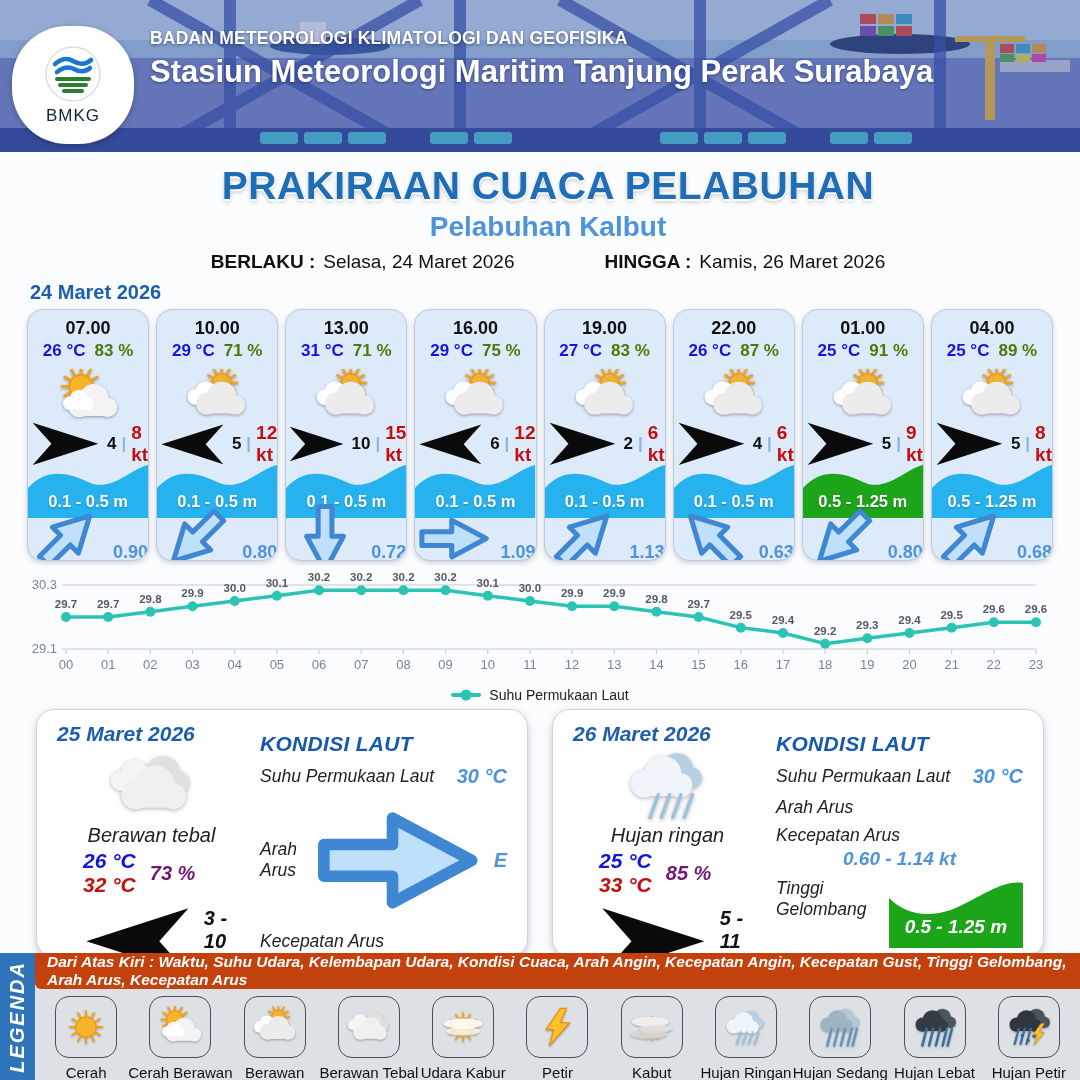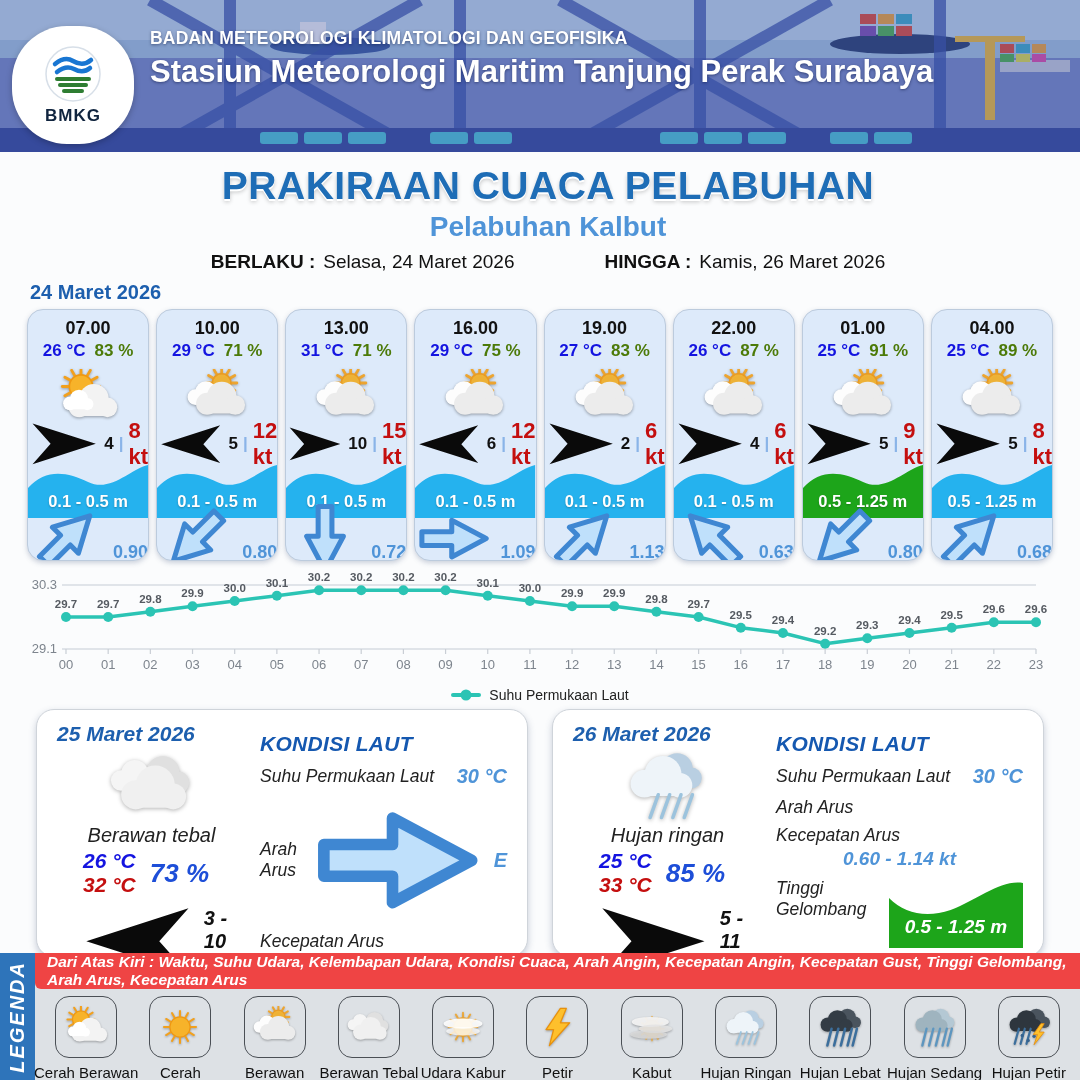--- a/index.html
+++ b/index.html
@@ -5,21 +5,21 @@
   * { margin:0; padding:0; box-sizing:border-box; }
   html,body { width:1080px; height:1080px; }
   body { font-family:"Liberation Sans", sans-serif; background:#fbfcfd; overflow:hidden; }
   .page { position:relative; width:1080px; height:1080px; background:#fbfcfd; }
 
   
   .header { position:relative; height:152px; overflow:hidden; background:linear-gradient(180deg,#9db4da 0%,#7d8fc8 30%,#5f70b4 100%); }
   .header-art { position:absolute; inset:0; }
   .header-tint { position:absolute; inset:0; background:rgba(62,76,160,.30); }
   .logo-blob { position:absolute; left:12px; top:26px; width:122px; height:118px; background:#fff; border-radius:55px; display:flex; flex-direction:column; align-items:center; justify-content:center; gap:2px; box-shadow:0 2px 6px rgba(0,0,0,.25); }
-  .logo-text { font-size:17px; font-weight:bold; color:#10243e; letter-spacing:1px; }
+  .logo-text { font-size:17px; font-weight:normal; color:#10243e; letter-spacing:1px; }
   .header-text { position:absolute; left:150px; top:28px; right:10px; color:#fff; text-shadow:0 1px 3px rgba(10,20,60,.5); }
   .h-line1 { font-size:17.5px; font-weight:bold; letter-spacing:.2px; }
   .h-line2 { font-size:31px; font-weight:bold; margin-top:5px; }
   .h-line3 { font-size:18.5px; margin-top:8px; font-weight:400; }
 
   
   .title-block { text-align:center; padding-top:12px;margin-left:16px; }
   .main-title { font-size:39px; font-weight:800; color:#1e6db6; letter-spacing:.5px; text-shadow:0 2px 0 #fff,0 3px 4px rgba(0,0,0,.22); }
   .sub-title { font-size:28px; font-weight:bold; color:#4f94d8; margin-top:3px; }
   .validity { margin-top:8px; font-size:19px; color:#111; display:flex; justify-content:center; gap:90px; }
@@ -32,21 +32,21 @@
   .h-time { margin-top:8px; font-size:18px; font-weight:bold; color:#111; }
   .h-row { display:flex; gap:9px; margin-top:2px; align-items:baseline; }
   .h-temp { font-size:17px; font-weight:bold; color:#1414e0; }
   .h-rh { font-size:17px; font-weight:bold; color:#4c7a08; }
   .h-icon { height:64px; margin-top:4px; display:flex; align-items:center; }
   .h-icon svg { width:78px; height:56px; filter:drop-shadow(0 1px 1.5px rgba(0,0,0,.35)); }
   .h-wind { display:flex; align-items:center; gap:4px; margin-top:2px; height:26px; }
   .h-wind-arrow svg { width:26px; height:18px; display:block; }
   .h-wind-speed { font-size:17px; font-weight:bold; color:#111; }
   .h-sep { font-size:17px; font-weight:bold; color:#8ab4e8; margin:0 1px; }
-  .h-gust { font-size:22px; font-weight:bold; color:#c40f0f; }
+  .h-gust { font-size:19px; font-weight:bold; color:#c40f0f; }
   .h-wave { position:relative; width:100%; height:58px; margin-top:auto; }
   .h-wave-svg { position:absolute; inset:0; width:100%; height:100%; }
   .wave-blue { color:#25b2ee; }
   .wave-green { color:#1da51a; }
   .h-wave-text { position:absolute; left:0; right:0; bottom:7px; text-align:center; font-size:16.5px; font-weight:bold; color:#fff; text-shadow:0 1px 2px rgba(0,0,0,.25); }
   .h-current { height:42px; width:100%; display:flex; align-items:center; justify-content:center; gap:7px; }
   .h-cur-arrow svg { width:26px; height:22px; display:block; }
   .h-cur-speed { font-size:18px; font-weight:bold; color:#4f94d8;margin-top:48px; }
 
   
@@ -63,21 +63,21 @@
   .dcard { flex:1; height:248px; background:#fff; border:1px solid #cfd4da; border-radius:18px; box-shadow:0 3px 7px rgba(60,80,120,.28); padding:12px 20px; display:flex; }
   .d-left { width:42%; display:flex; flex-direction:column; }
   .d-date { font-size:21px; font-weight:bold; color:#1d5fae; }
   .d-icon { height:82px; display:flex; align-items:center; justify-content:center; }
   .d-icon svg { width:108px; height:78px; filter:drop-shadow(0 1px 2px rgba(0,0,0,.3)); }
   .d-cond { font-size:20px; color:#222; text-align:center; }
   .d-temps { display:flex; align-items:center; gap:14px; margin-top:2px; padding-left:26px; }
   .d-temp-col { display:flex; flex-direction:column; line-height:1.15; }
   .d-tmin { font-size:21px; font-weight:bold; color:#1414e0; }
   .d-tmax { font-size:21px; font-weight:bold; color:#c40f0f; }
-  .d-rh { font-size:26px; font-weight:bold; color:#1d4ed8; }
+  .d-rh { font-size:20px; font-weight:bold; color:#701a75; }
   .d-wind { display:flex; align-items:center; gap:8px; margin-top:4px; padding-left:22px; }
   .d-wind svg { width:30px; height:20px; }
   .d-wind-text { font-size:20px; font-weight:bold; color:#111; }
   .d-gust { font-size:20px; font-weight:bold; color:#c40f0f; padding-left:58px; margin-top:4px; }
   .d-right { width:58%; padding-left:14px; padding-top:10px; }
   .d-sea-head { font-size:21px; font-weight:bold; color:#1558b0; letter-spacing:.3px; }
   .sea-row { display:flex; justify-content:space-between; align-items:center; margin-top:9px; }
   .sea-lbl { font-size:17.5px; color:#222; }
   .sea-val { font-size:20px; font-weight:bold; color:#4f94d8; }
   .sea-dir { display:flex; align-items:center; gap:6px; }
@@ -85,21 +85,21 @@
   .sea-speed { text-align:center; font-size:19px; font-weight:bold; color:#4f94d8; margin-top:2px; }
   .sea-wave { display:flex; justify-content:space-between; align-items:flex-start; margin-top:8px; }
   .wave-badge { position:relative; width:170px; height:74px; margin-top:-4px; }
   .wave-badge svg { position:absolute; inset:0; width:100%; height:100%; }
   .wave-badge span { position:absolute; left:0; right:0; bottom:10px; text-align:center; font-size:19px; font-weight:bold; color:#fff; }
 
   
   .legend-band { position:absolute; left:0; right:0; bottom:0; height:127px; background:#dde1e5; }
   .legend-strip { position:absolute; left:0; top:0; bottom:0; width:35px; background:#2e74ba; display:flex; align-items:center; justify-content:center; }
   .legend-strip span { writing-mode:vertical-rl; transform:rotate(180deg); color:#fff; font-size:20px; font-weight:bold; font-style:italic; letter-spacing:2px; }
-  .legend-caption { position:absolute; left:35px; right:0; top:0; height:36px; background:#ef4444; color:#fff; font-style:italic; font-weight:600; font-size:15.5px; display:flex; align-items:center; padding-left:12px; border-bottom-left-radius:6px; }
+  .legend-caption { position:absolute; left:35px; right:0; top:0; height:36px; background:#c2410c; color:#fff; font-style:italic; font-weight:600; font-size:15.5px; display:flex; align-items:center; padding-left:12px; border-bottom-left-radius:6px; }
   .legend-items { position:absolute; left:35px; right:0; top:36px; bottom:0; display:flex; justify-content:space-around; align-items:flex-start; padding:7px 4px 0 4px; }
   .legend-item { display:flex; flex-direction:column; align-items:center; width:92px; }
   .legend-box { width:62px; height:62px; border:1.6px solid #4a4f55; border-radius:14px; display:flex; align-items:center; justify-content:center; }
   .legend-box svg { width:54px; height:42px; filter:drop-shadow(0 1px 1px rgba(0,0,0,.3)); }
   .legend-label { margin-top:6px; font-size:15px; color:#111; white-space:nowrap; }
 </style>
 </head>
 <body>
 
 <div class="page">
@@ -944,20 +944,42 @@
   <div class="legend-band">
     <div class="legend-strip">
         <span>LEGENDA</span>
       </div>
     <div class="legend-caption">Dari Atas Kiri : Waktu, Suhu Udara, Kelembapan Udara, Kondisi Cuaca, Arah Angin, Kecepatan Angin, Kecepatan Gust, Tinggi Gelombang, Arah Arus, Kecepatan Arus</div>
     <div class="legend-items" id="legend-items">
         <div class="legend-item">
     <div class="legend-box">
             <svg viewBox="0 0 64 48" aria-hidden="true">
               <g opacity="1">
+                <line x1="45" y1="24" x2="51" y2="24" stroke="#f2a01d" stroke-width="2.4" stroke-linecap="round"></line>
+                <line x1="43.258330249197705" y1="30.5" x2="48.45448267190434" y2="33.5" stroke="#f2a01d" stroke-width="2.4" stroke-linecap="round"></line>
+                <line x1="38.5" y1="35.2583302491977" x2="41.5" y2="40.45448267190433" stroke="#f2a01d" stroke-width="2.4" stroke-linecap="round"></line>
+                <line x1="32" y1="37" x2="32" y2="43" stroke="#f2a01d" stroke-width="2.4" stroke-linecap="round"></line>
+                <line x1="25.500000000000004" y1="35.258330249197705" x2="22.500000000000004" y2="40.45448267190434" stroke="#f2a01d" stroke-width="2.4" stroke-linecap="round"></line>
+                <line x1="20.741669750802295" y1="30.5" x2="15.545517328095663" y2="33.5" stroke="#f2a01d" stroke-width="2.4" stroke-linecap="round"></line>
+                <line x1="19" y1="24" x2="13" y2="24.000000000000004" stroke="#f2a01d" stroke-width="2.4" stroke-linecap="round"></line>
+                <line x1="20.7416697508023" y1="17.5" x2="15.545517328095666" y2="14.499999999999998" stroke="#f2a01d" stroke-width="2.4" stroke-linecap="round"></line>
+                <line x1="25.499999999999993" y1="12.741669750802302" x2="22.499999999999993" y2="7.54551732809567" stroke="#f2a01d" stroke-width="2.4" stroke-linecap="round"></line>
+                <line x1="31.999999999999996" y1="11" x2="31.999999999999996" y2="5" stroke="#f2a01d" stroke-width="2.4" stroke-linecap="round"></line>
+                <line x1="38.5" y1="12.741669750802298" x2="41.5" y2="7.545517328095666" stroke="#f2a01d" stroke-width="2.4" stroke-linecap="round"></line>
+                <line x1="43.2583302491977" y1="17.499999999999993" x2="48.45448267190433" y2="14.499999999999991" stroke="#f2a01d" stroke-width="2.4" stroke-linecap="round"></line>
+                <circle cx="32" cy="24" r="12" fill="#f7b32a" stroke="#ef9812" stroke-width="1.5"></circle>
+              </g>
+            </svg>
+          </div>
+    <div class="legend-label">Cerah</div>
+  </div>
+        <div class="legend-item">
+    <div class="legend-box">
+            <svg viewBox="0 0 64 48" aria-hidden="true">
+              <g opacity="1">
                 <line x1="37" y1="15" x2="42" y2="15" stroke="#f2a01d" stroke-width="2.4" stroke-linecap="round"></line>
                 <line x1="35.52627944162883" y1="20.5" x2="39.85640646055102" y2="23" stroke="#f2a01d" stroke-width="2.4" stroke-linecap="round"></line>
                 <line x1="31.5" y1="24.526279441628823" x2="34" y2="28.856406460551018" stroke="#f2a01d" stroke-width="2.4" stroke-linecap="round"></line>
                 <line x1="26" y1="26" x2="26" y2="31" stroke="#f2a01d" stroke-width="2.4" stroke-linecap="round"></line>
                 <line x1="20.500000000000004" y1="24.526279441628827" x2="18.000000000000004" y2="28.85640646055102" stroke="#f2a01d" stroke-width="2.4" stroke-linecap="round"></line>
                 <line x1="16.473720558371173" y1="20.5" x2="12.14359353944898" y2="23" stroke="#f2a01d" stroke-width="2.4" stroke-linecap="round"></line>
                 <line x1="15" y1="15.000000000000002" x2="10" y2="15.000000000000002" stroke="#f2a01d" stroke-width="2.4" stroke-linecap="round"></line>
                 <line x1="16.473720558371177" y1="9.5" x2="12.143593539448982" y2="6.999999999999998" stroke="#f2a01d" stroke-width="2.4" stroke-linecap="round"></line>
                 <line x1="20.499999999999993" y1="5.473720558371177" x2="17.999999999999993" y2="1.143593539448986" stroke="#f2a01d" stroke-width="2.4" stroke-linecap="round"></line>
                 <line x1="25.999999999999996" y1="4" x2="25.999999999999996" y2="-1" stroke="#f2a01d" stroke-width="2.4" stroke-linecap="round"></line>
@@ -973,42 +995,20 @@
               </g>
               <g transform="translate(10,19) scale(0.65)" fill="#ffffff">
                 <circle cx="10" cy="16" r="9"></circle>
                 <circle cx="22" cy="10" r="12"></circle>
                 <circle cx="33" cy="17" r="8"></circle>
                 <rect x="3" y="14" width="37" height="10" rx="5"></rect>
               </g>
             </svg>
           </div>
     <div class="legend-label">Cerah Berawan</div>
-  </div>
-        <div class="legend-item">
-    <div class="legend-box">
-            <svg viewBox="0 0 64 48" aria-hidden="true">
-              <g opacity="1">
-                <line x1="45" y1="24" x2="51" y2="24" stroke="#f2a01d" stroke-width="2.4" stroke-linecap="round"></line>
-                <line x1="43.258330249197705" y1="30.5" x2="48.45448267190434" y2="33.5" stroke="#f2a01d" stroke-width="2.4" stroke-linecap="round"></line>
-                <line x1="38.5" y1="35.2583302491977" x2="41.5" y2="40.45448267190433" stroke="#f2a01d" stroke-width="2.4" stroke-linecap="round"></line>
-                <line x1="32" y1="37" x2="32" y2="43" stroke="#f2a01d" stroke-width="2.4" stroke-linecap="round"></line>
-                <line x1="25.500000000000004" y1="35.258330249197705" x2="22.500000000000004" y2="40.45448267190434" stroke="#f2a01d" stroke-width="2.4" stroke-linecap="round"></line>
-                <line x1="20.741669750802295" y1="30.5" x2="15.545517328095663" y2="33.5" stroke="#f2a01d" stroke-width="2.4" stroke-linecap="round"></line>
-                <line x1="19" y1="24" x2="13" y2="24.000000000000004" stroke="#f2a01d" stroke-width="2.4" stroke-linecap="round"></line>
-                <line x1="20.7416697508023" y1="17.5" x2="15.545517328095666" y2="14.499999999999998" stroke="#f2a01d" stroke-width="2.4" stroke-linecap="round"></line>
-                <line x1="25.499999999999993" y1="12.741669750802302" x2="22.499999999999993" y2="7.54551732809567" stroke="#f2a01d" stroke-width="2.4" stroke-linecap="round"></line>
-                <line x1="31.999999999999996" y1="11" x2="31.999999999999996" y2="5" stroke="#f2a01d" stroke-width="2.4" stroke-linecap="round"></line>
-                <line x1="38.5" y1="12.741669750802298" x2="41.5" y2="7.545517328095666" stroke="#f2a01d" stroke-width="2.4" stroke-linecap="round"></line>
-                <line x1="43.2583302491977" y1="17.499999999999993" x2="48.45448267190433" y2="14.499999999999991" stroke="#f2a01d" stroke-width="2.4" stroke-linecap="round"></line>
-                <circle cx="32" cy="24" r="12" fill="#f7b32a" stroke="#ef9812" stroke-width="1.5"></circle>
-              </g>
-            </svg>
-          </div>
-    <div class="legend-label">Cerah</div>
   </div>
         <div class="legend-item">
     <div class="legend-box">
             <svg viewBox="0 0 64 48" aria-hidden="true">
               <g opacity="0.9">
                 <line x1="45" y1="12" x2="49" y2="12" stroke="#f2a01d" stroke-width="2.4" stroke-linecap="round"></line>
                 <line x1="43.79422863405995" y1="16.5" x2="47.258330249197705" y2="18.5" stroke="#f2a01d" stroke-width="2.4" stroke-linecap="round"></line>
                 <line x1="40.5" y1="19.794228634059948" x2="42.5" y2="23.2583302491977" stroke="#f2a01d" stroke-width="2.4" stroke-linecap="round"></line>
                 <line x1="36" y1="21" x2="36" y2="25" stroke="#f2a01d" stroke-width="2.4" stroke-linecap="round"></line>
                 <line x1="31.5" y1="19.794228634059948" x2="29.500000000000004" y2="23.258330249197705" stroke="#f2a01d" stroke-width="2.4" stroke-linecap="round"></line>
@@ -1138,64 +1138,64 @@
               <line x1="33" y1="30" x2="28" y2="44" stroke="#9cc3dd" stroke-width="2.2" stroke-linecap="round"></line>
               <line x1="40" y1="30" x2="35" y2="44" stroke="#9cc3dd" stroke-width="2.2" stroke-linecap="round"></line>
               <line x1="47" y1="30" x2="42" y2="44" stroke="#9cc3dd" stroke-width="2.2" stroke-linecap="round"></line>
             </svg>
           </div>
     <div class="legend-label">Hujan Ringan</div>
   </div>
         <div class="legend-item">
     <div class="legend-box">
             <svg viewBox="0 0 64 48" aria-hidden="true">
+              <g transform="translate(20,4) scale(0.85)" fill="#b4c8d4">
+                <circle cx="10" cy="16" r="9"></circle>
+                <circle cx="22" cy="10" r="12"></circle>
+                <circle cx="33" cy="17" r="8"></circle>
+                <rect x="3" y="14" width="37" height="10" rx="5"></rect>
+              </g>
+              <g transform="translate(8,6) scale(0.95)" fill="#9fb4bf">
+                <circle cx="10" cy="16" r="9"></circle>
+                <circle cx="22" cy="10" r="12"></circle>
+                <circle cx="33" cy="17" r="8"></circle>
+                <rect x="3" y="14" width="37" height="10" rx="5"></rect>
+              </g>
+              <line x1="22" y1="26" x2="17" y2="46" stroke="#5d96c0" stroke-width="2.8" stroke-linecap="round"></line>
+              <line x1="30" y1="26" x2="25" y2="46" stroke="#5d96c0" stroke-width="2.8" stroke-linecap="round"></line>
+              <line x1="38" y1="26" x2="33" y2="46" stroke="#5d96c0" stroke-width="2.8" stroke-linecap="round"></line>
+              <line x1="46" y1="26" x2="41" y2="46" stroke="#5d96c0" stroke-width="2.8" stroke-linecap="round"></line>
+              <line x1="52" y1="26" x2="47" y2="46" stroke="#5d96c0" stroke-width="2.8" stroke-linecap="round"></line>
+            </svg>
+          </div>
+    <div class="legend-label">Hujan Sedang</div>
+  </div>
+        <div class="legend-item">
+    <div class="legend-box">
+            <svg viewBox="0 0 64 48" aria-hidden="true">
               <g transform="translate(22,4) scale(0.85)" fill="#4a545e">
                 <circle cx="10" cy="16" r="9"></circle>
                 <circle cx="22" cy="10" r="12"></circle>
                 <circle cx="33" cy="17" r="8"></circle>
                 <rect x="3" y="14" width="37" height="10" rx="5"></rect>
               </g>
               <g transform="translate(8,6) scale(0.95)" fill="#333c45">
                 <circle cx="10" cy="16" r="9"></circle>
                 <circle cx="22" cy="10" r="12"></circle>
                 <circle cx="33" cy="17" r="8"></circle>
                 <rect x="3" y="14" width="37" height="10" rx="5"></rect>
               </g>
               <line x1="22" y1="26" x2="17" y2="46" stroke="#3c6f9d" stroke-width="3" stroke-linecap="round"></line>
               <line x1="30" y1="26" x2="25" y2="46" stroke="#3c6f9d" stroke-width="3" stroke-linecap="round"></line>
               <line x1="38" y1="26" x2="33" y2="46" stroke="#3c6f9d" stroke-width="3" stroke-linecap="round"></line>
               <line x1="46" y1="26" x2="41" y2="46" stroke="#3c6f9d" stroke-width="3" stroke-linecap="round"></line>
               <line x1="52" y1="26" x2="47" y2="46" stroke="#3c6f9d" stroke-width="3" stroke-linecap="round"></line>
             </svg>
           </div>
     <div class="legend-label">Hujan Lebat</div>
-  </div>
-        <div class="legend-item">
-    <div class="legend-box">
-            <svg viewBox="0 0 64 48" aria-hidden="true">
-              <g transform="translate(20,4) scale(0.85)" fill="#b4c8d4">
-                <circle cx="10" cy="16" r="9"></circle>
-                <circle cx="22" cy="10" r="12"></circle>
-                <circle cx="33" cy="17" r="8"></circle>
-                <rect x="3" y="14" width="37" height="10" rx="5"></rect>
-              </g>
-              <g transform="translate(8,6) scale(0.95)" fill="#9fb4bf">
-                <circle cx="10" cy="16" r="9"></circle>
-                <circle cx="22" cy="10" r="12"></circle>
-                <circle cx="33" cy="17" r="8"></circle>
-                <rect x="3" y="14" width="37" height="10" rx="5"></rect>
-              </g>
-              <line x1="22" y1="26" x2="17" y2="46" stroke="#5d96c0" stroke-width="2.8" stroke-linecap="round"></line>
-              <line x1="30" y1="26" x2="25" y2="46" stroke="#5d96c0" stroke-width="2.8" stroke-linecap="round"></line>
-              <line x1="38" y1="26" x2="33" y2="46" stroke="#5d96c0" stroke-width="2.8" stroke-linecap="round"></line>
-              <line x1="46" y1="26" x2="41" y2="46" stroke="#5d96c0" stroke-width="2.8" stroke-linecap="round"></line>
-              <line x1="52" y1="26" x2="47" y2="46" stroke="#5d96c0" stroke-width="2.8" stroke-linecap="round"></line>
-            </svg>
-          </div>
-    <div class="legend-label">Hujan Sedang</div>
   </div>
         <div class="legend-item">
     <div class="legend-box">
             <svg viewBox="0 0 64 48" aria-hidden="true">
               <g transform="translate(22,4) scale(0.85)" fill="#4a545e">
                 <circle cx="10" cy="16" r="9"></circle>
                 <circle cx="22" cy="10" r="12"></circle>
                 <circle cx="33" cy="17" r="8"></circle>
                 <rect x="3" y="14" width="37" height="10" rx="5"></rect>
               </g>

